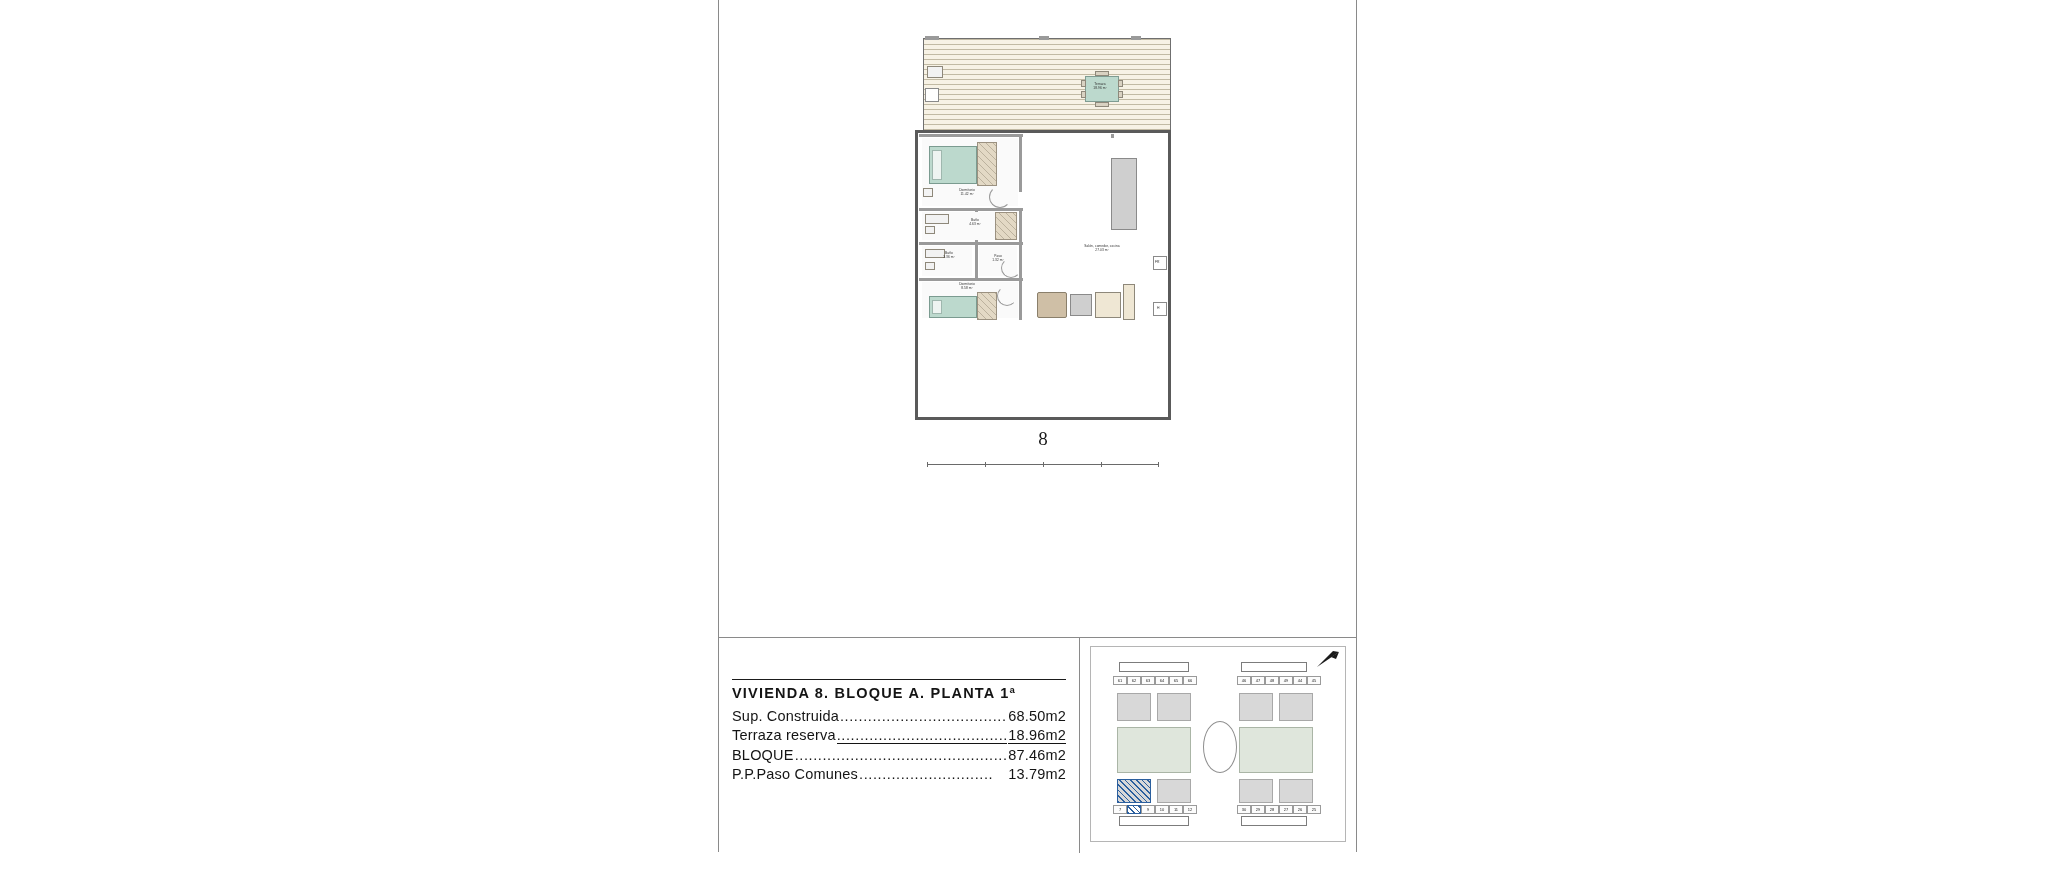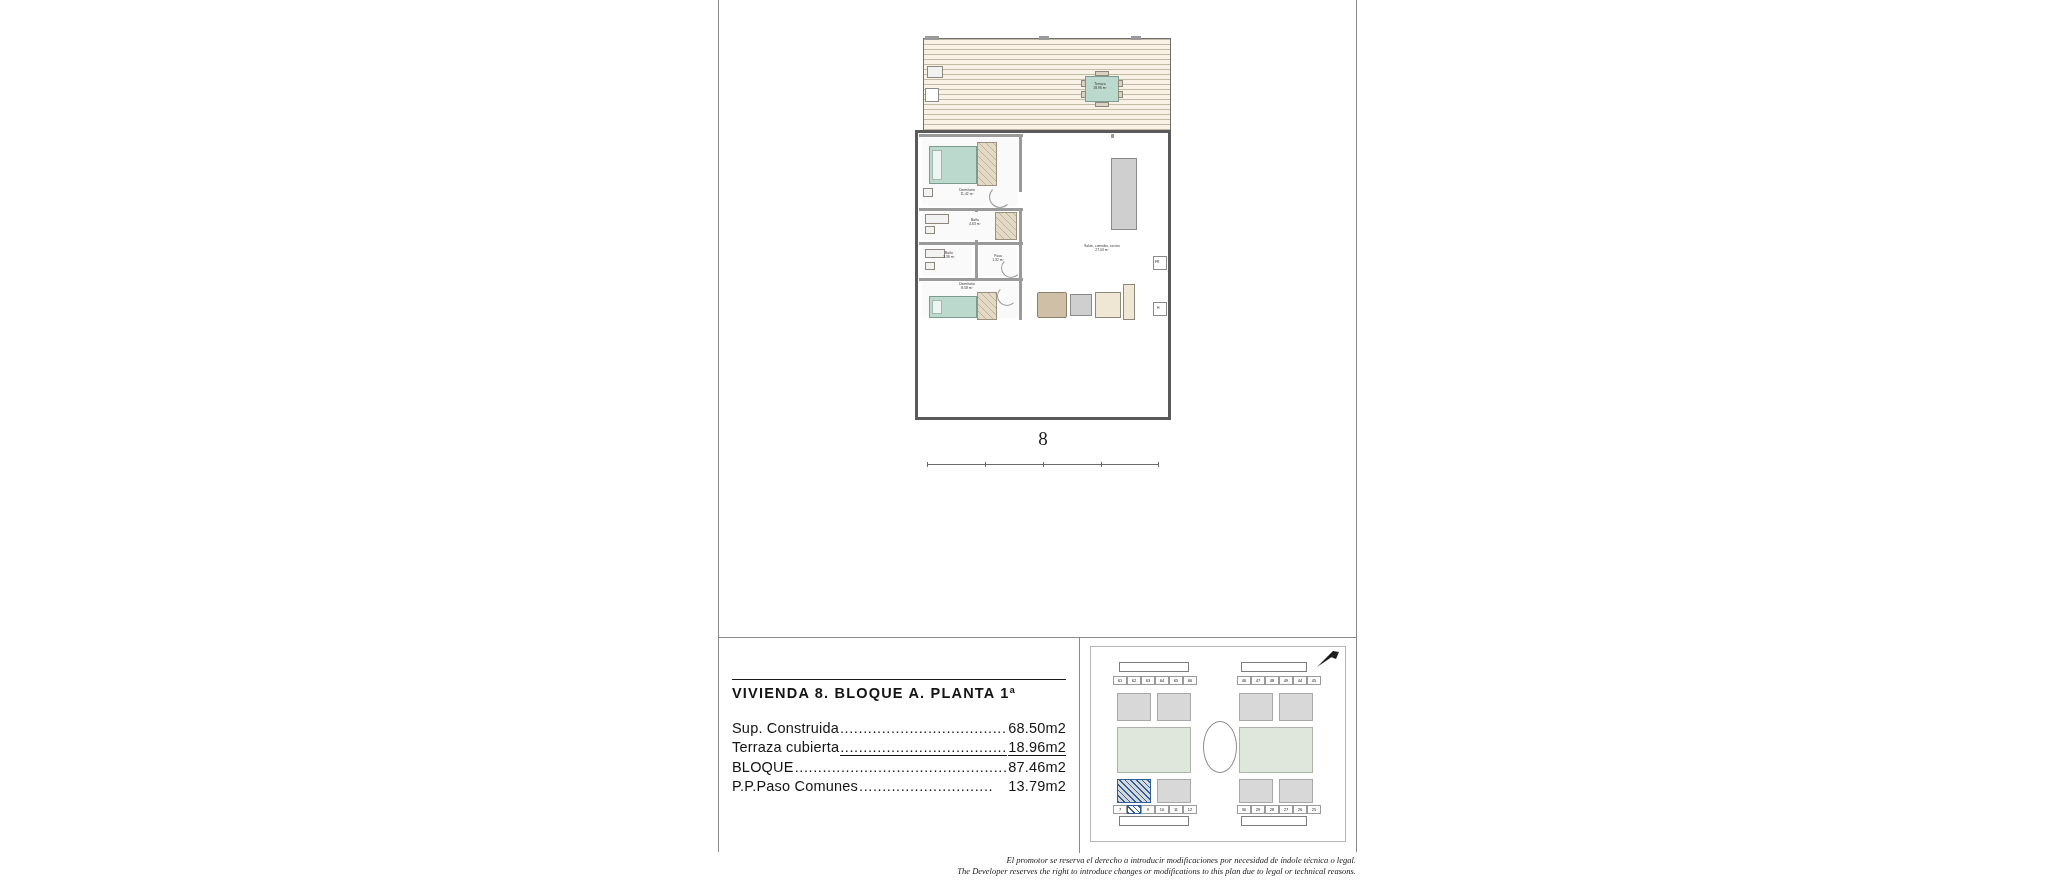--- a/index.html
+++ b/index.html
@@ -186,21 +186,21 @@
     height: 1px;
     background: #1b1b1b;
     margin-bottom: 5px;
   }
   .tb-title {
     font-family: "Liberation Sans", sans-serif;
     font-size: 14.5px;
     font-weight: bold;
     letter-spacing: 1.2px;
     color: #141414;
-    margin-bottom: 19px;
+    margin-bottom: 7px;
     white-space: nowrap;
   }
   .tb-row {
     position: relative;
     font-family: "Liberation Sans", sans-serif;
     font-size: 14.5px;
     color: #141414;
     margin-bottom: 3px;
     width: 334px;
     display: flex;
@@ -421,21 +421,21 @@
         <div class="tb-rule"></div>
         <div class="tb-title">VIVIENDA 8. BLOQUE A. PLANTA 1ª</div>
 
         <div class="tb-row">
           <span class="lbl">Sup. Construida</span>
           <span class="dots">...............................................</span>
           <span class="val">68.50m2</span>
         </div>
 
         <div class="tb-row underlined">
-          <span class="lbl">Terraza cubierta</span>
+          <span class="lbl">Terraza reserva</span>
           <span class="dots">...........................................</span>
           <span class="val">18.96m2</span>
         </div>
 
         <div class="tb-row">
           <span class="lbl">BLOQUE</span>
           <span class="dots">......................................................</span>
           <span class="val">87.46m2</span>
         </div>
 
@@ -505,18 +505,14 @@
         <div class="unit-cell" style="left:174px;top:158px;width:14px;height:9px;">28</div>
         <div class="unit-cell" style="left:188px;top:158px;width:14px;height:9px;">27</div>
         <div class="unit-cell" style="left:202px;top:158px;width:14px;height:9px;">26</div>
         <div class="unit-cell" style="left:216px;top:158px;width:14px;height:9px;">25</div>
 
         <div class="highlight-unit" style="left:26px;top:132px;width:34px;height:24px;"></div>
       </div>
     </div>
   </div>
 
-  <div id="disclaimer">
-    <div>El promotor se reserva el derecho a introducir modificaciones por necesidad de índole técnica o legal.</div>
-    <div>The Developer reserves the right to introduce changes or modifications to this plan due to legal or technical reasons.</div>
-  </div>
 
 </div>
 
 </body></html>

